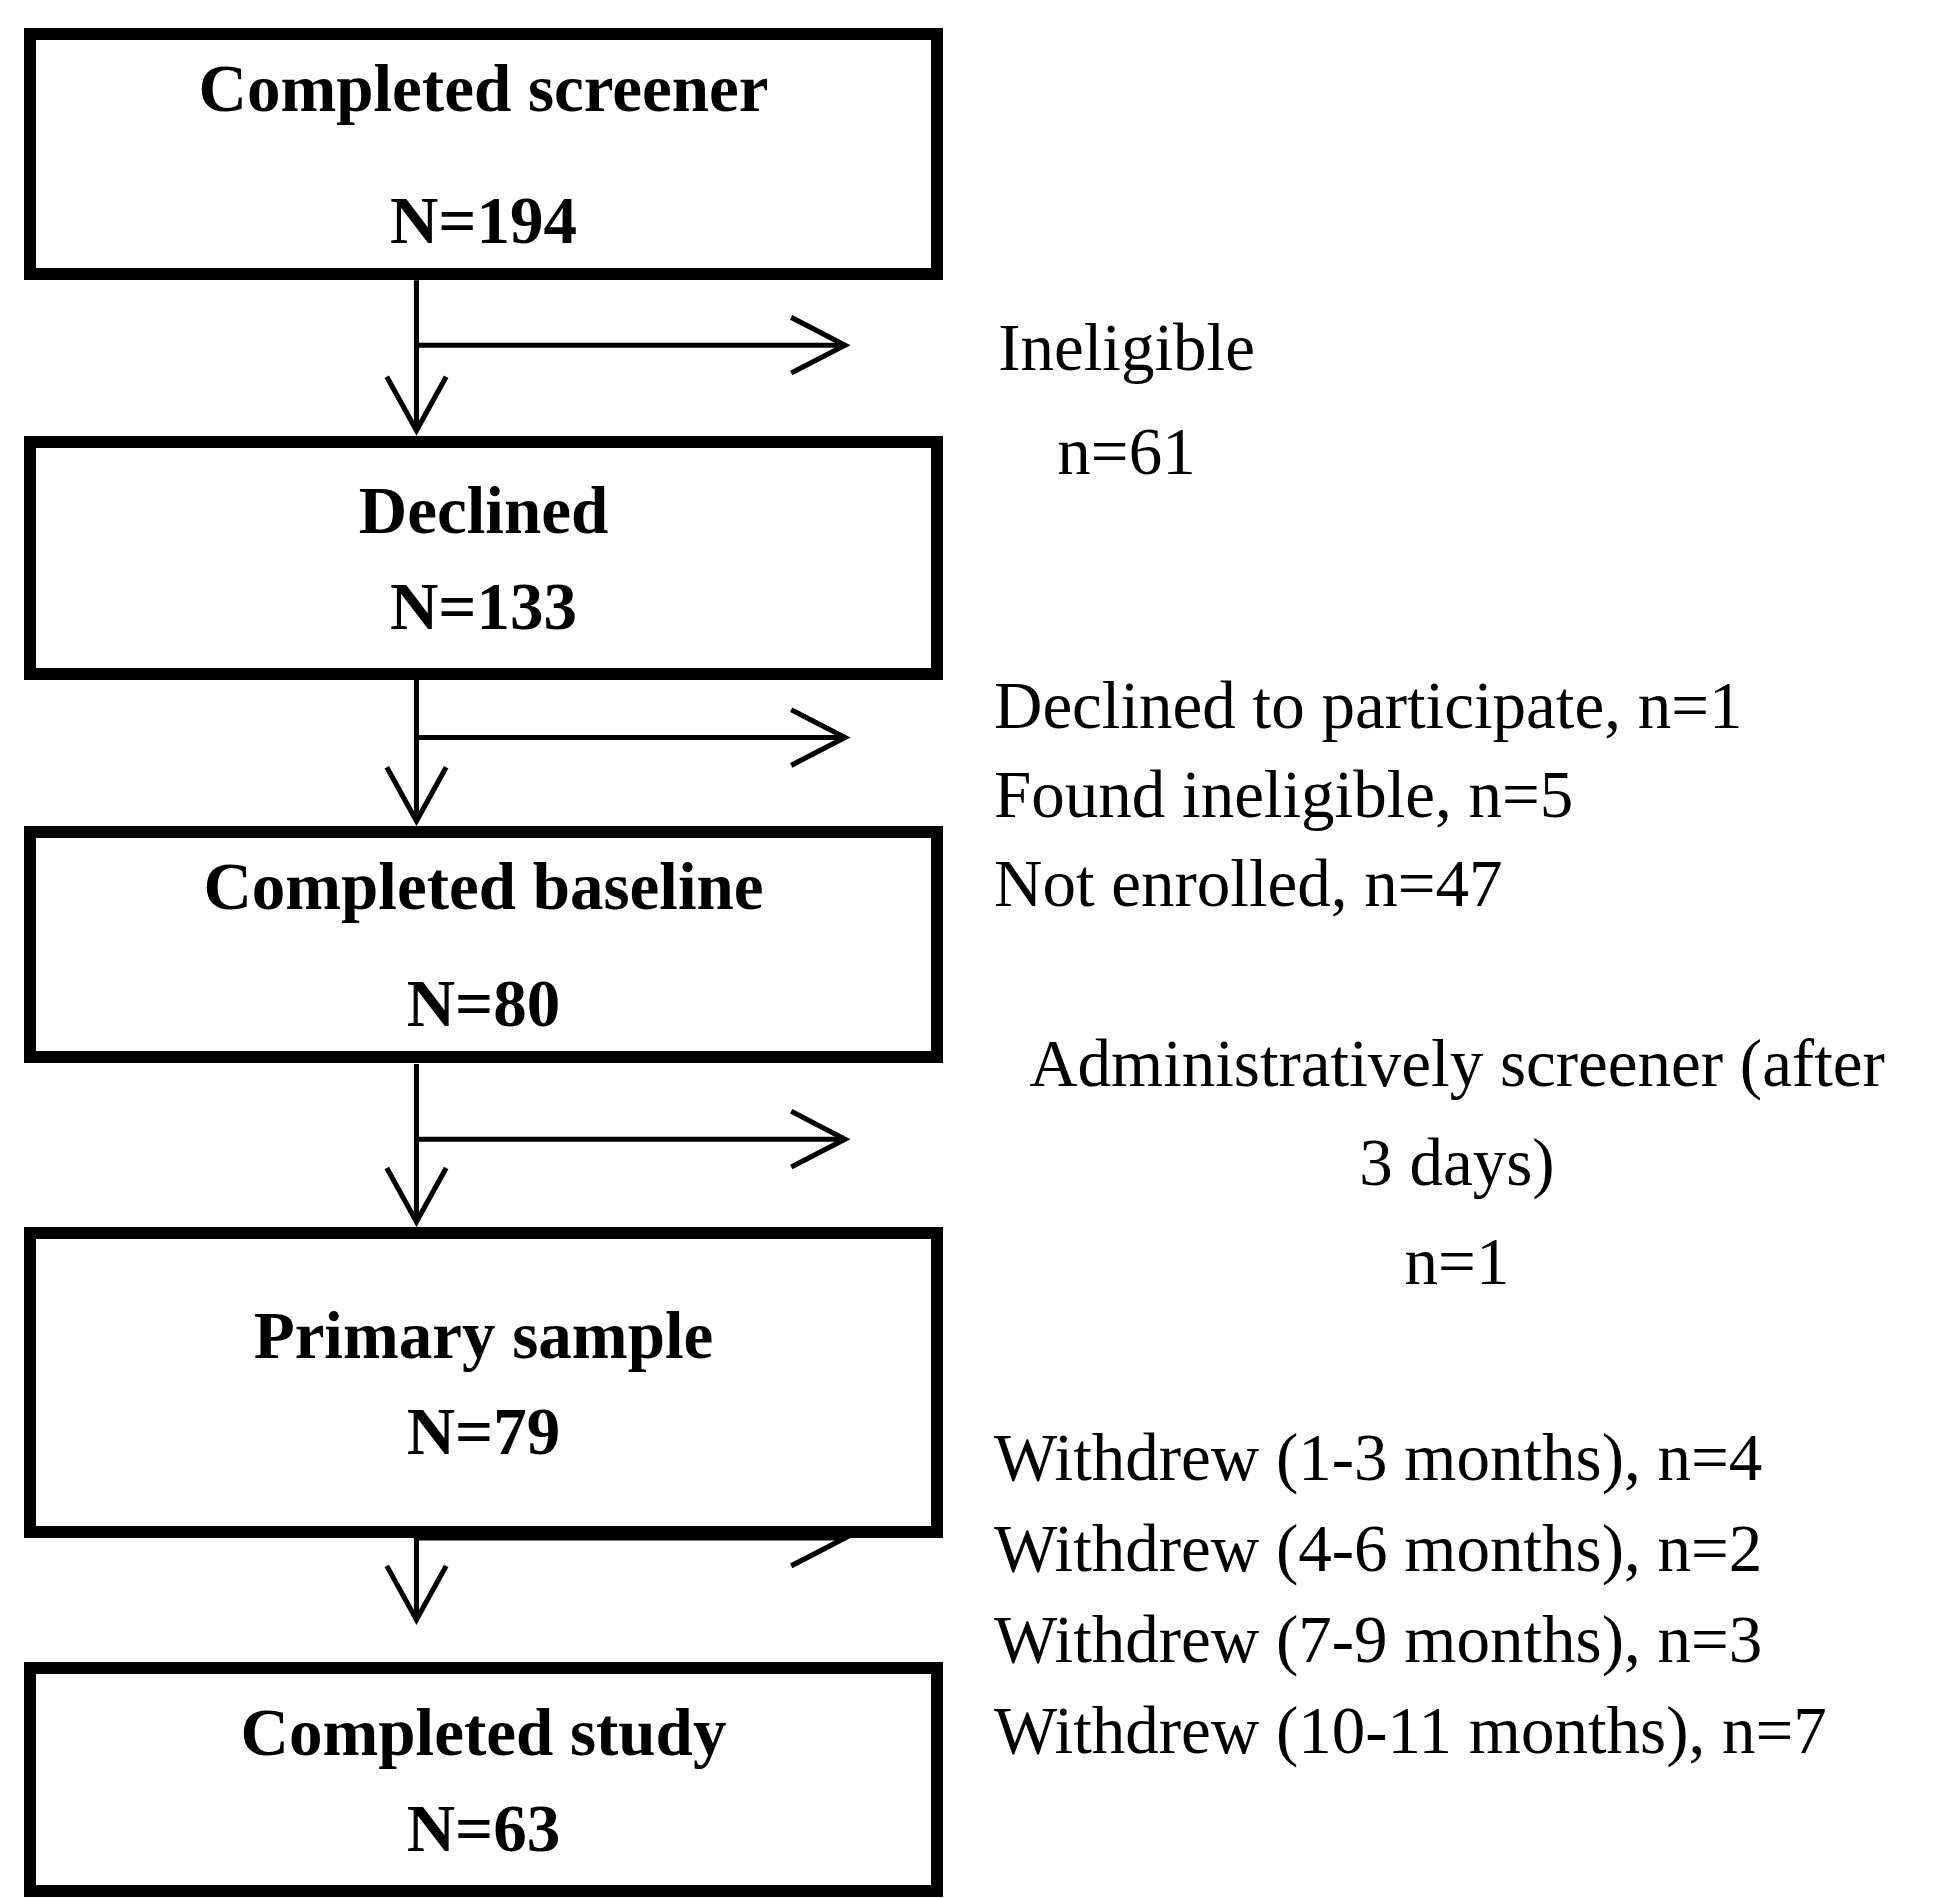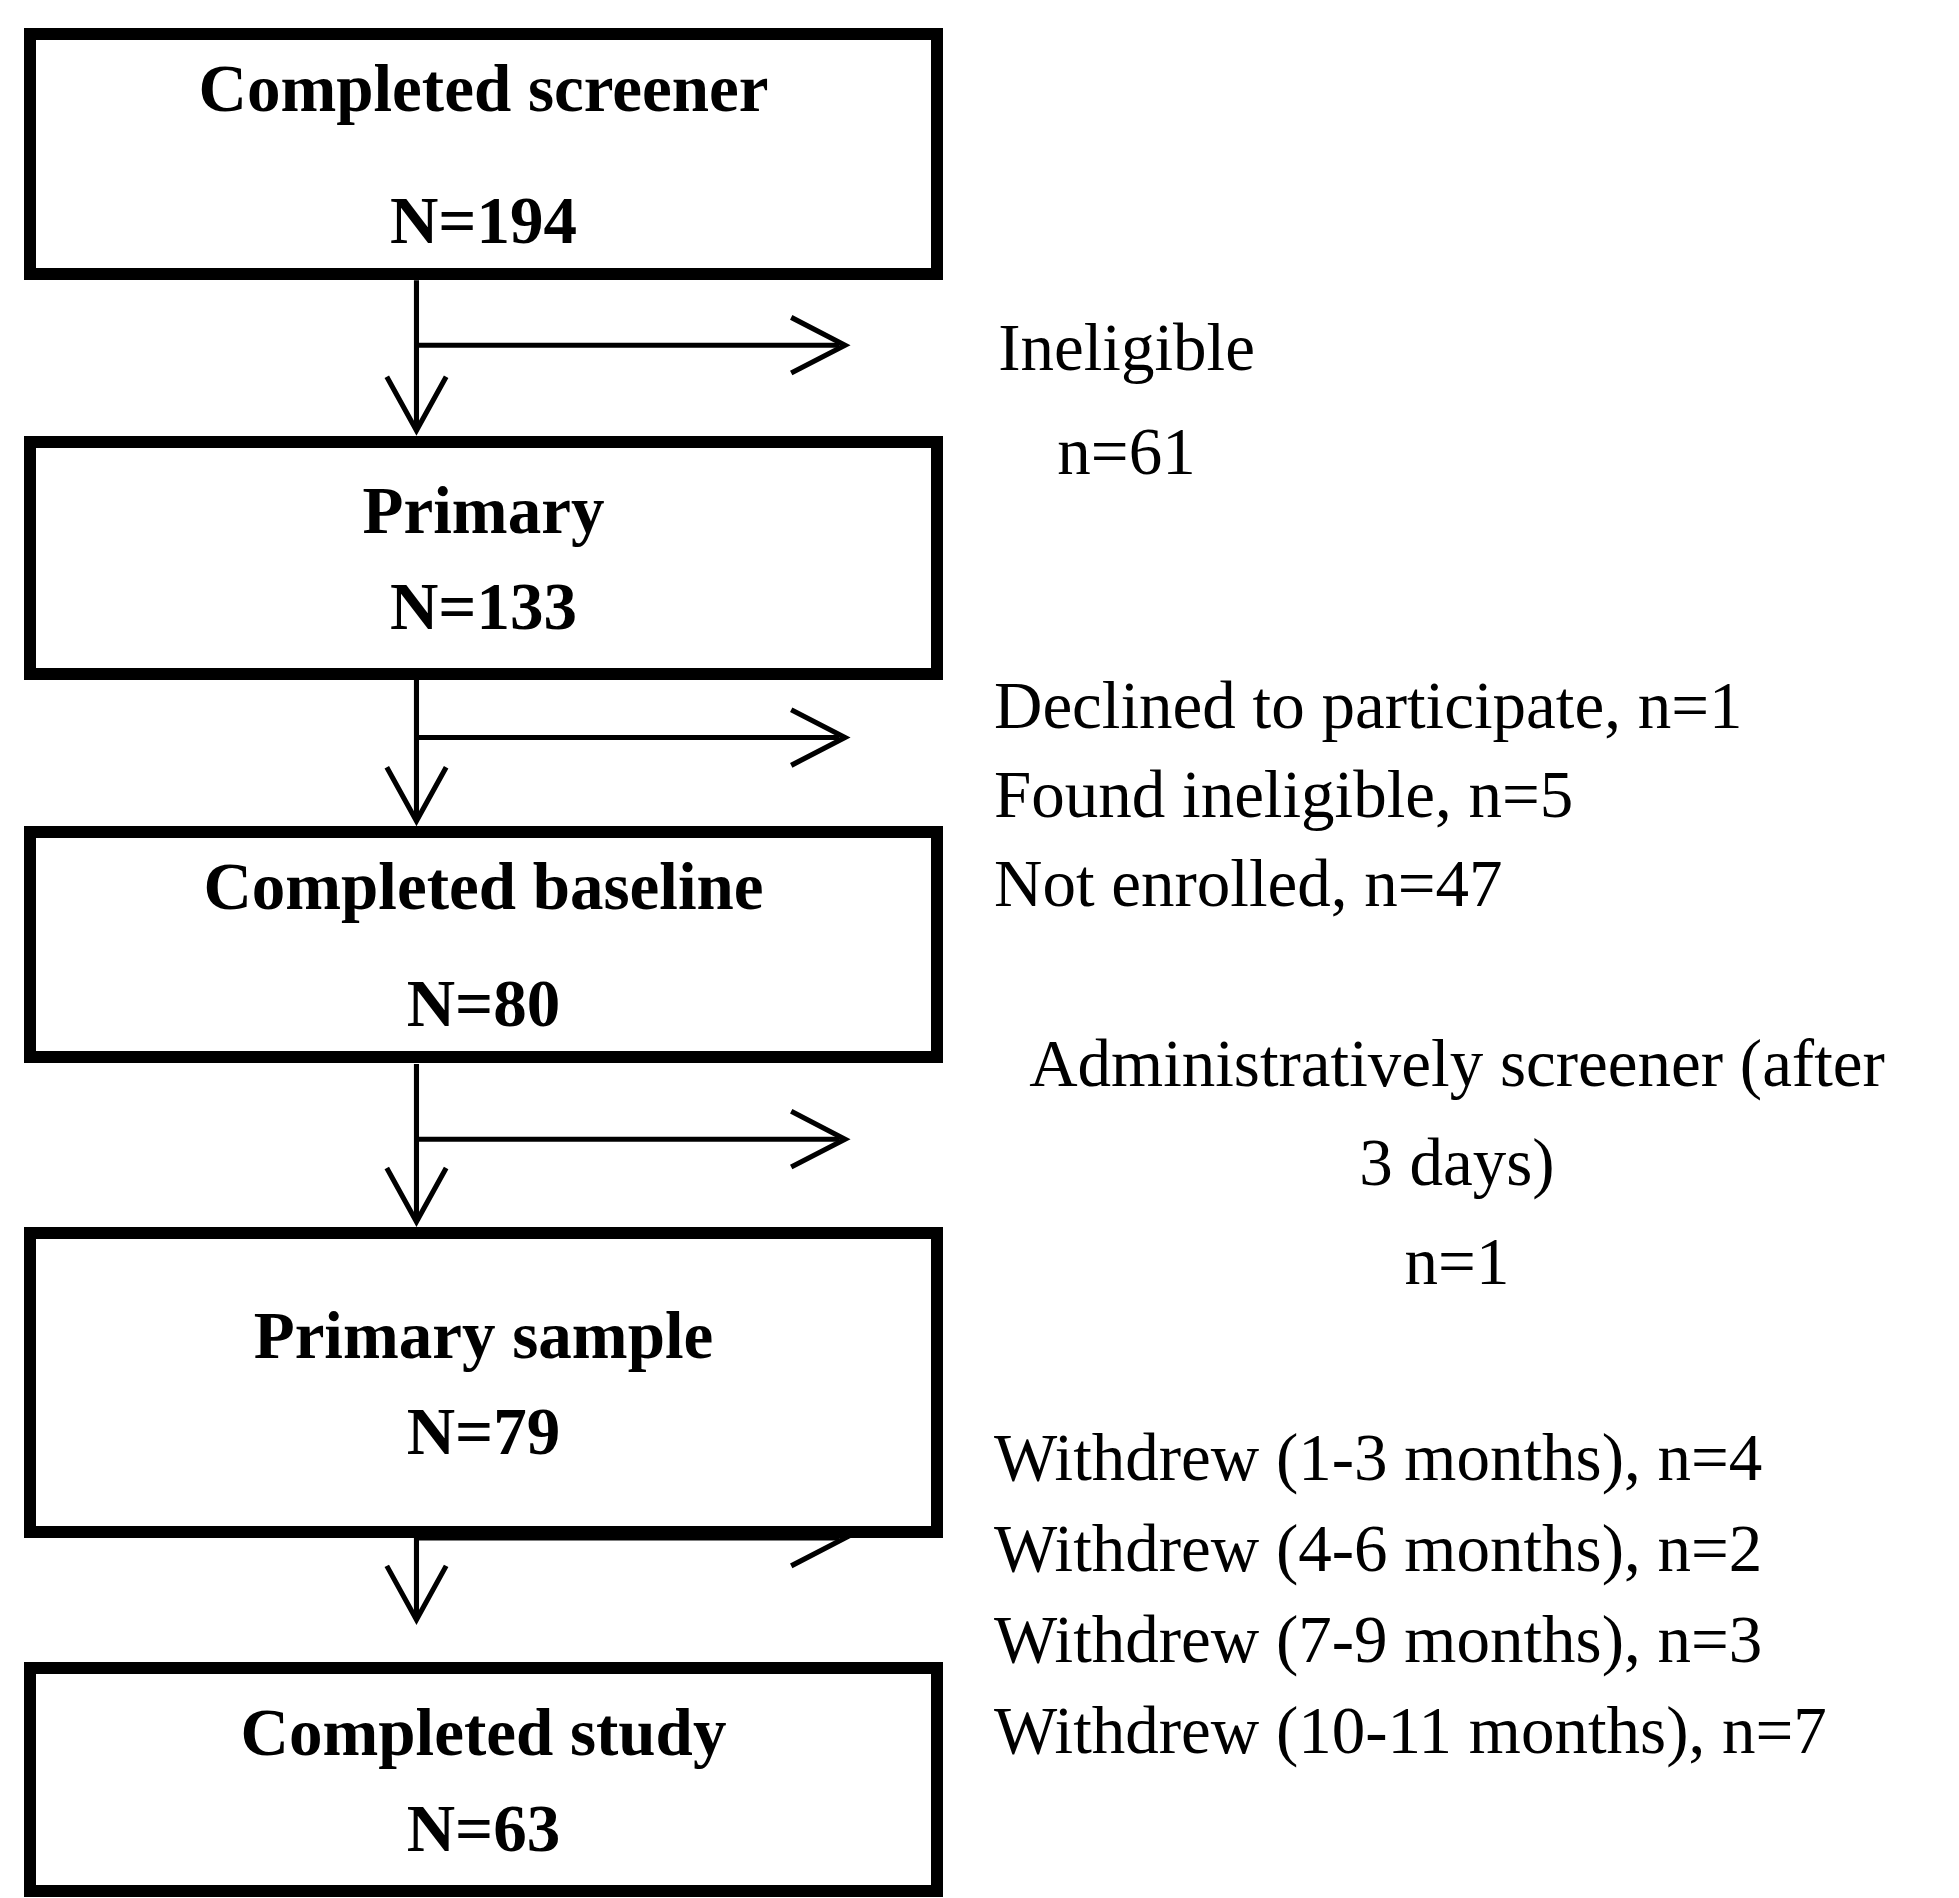--- a/index.html
+++ b/index.html
@@ -100,21 +100,21 @@
       <polyline points="853,1628 911,1658 853,1688"></polyline>
     </g>
   </svg>
 
   <div class="flow-box" style="top:28px; height:252px;justify-content:space-between;">
     <div class="box-label">Completed screener</div>
     <div class="box-n">N=194</div>
   </div>
 
   <div class="flow-box" style="top:436px; height:244px;">
-    <div class="box-label">Primary</div>
+    <div class="box-label">Declined</div>
     <div class="box-n">N=133</div>
   </div>
 
   <div class="flow-box" style="top:826px; height:237px;justify-content:space-between;">
     <div class="box-label">Completed baseline</div>
     <div class="box-n">N=80</div>
   </div>
 
   <div class="flow-box" style="top:1227px; height:311px;">
     <div class="box-label">Primary sample</div>

